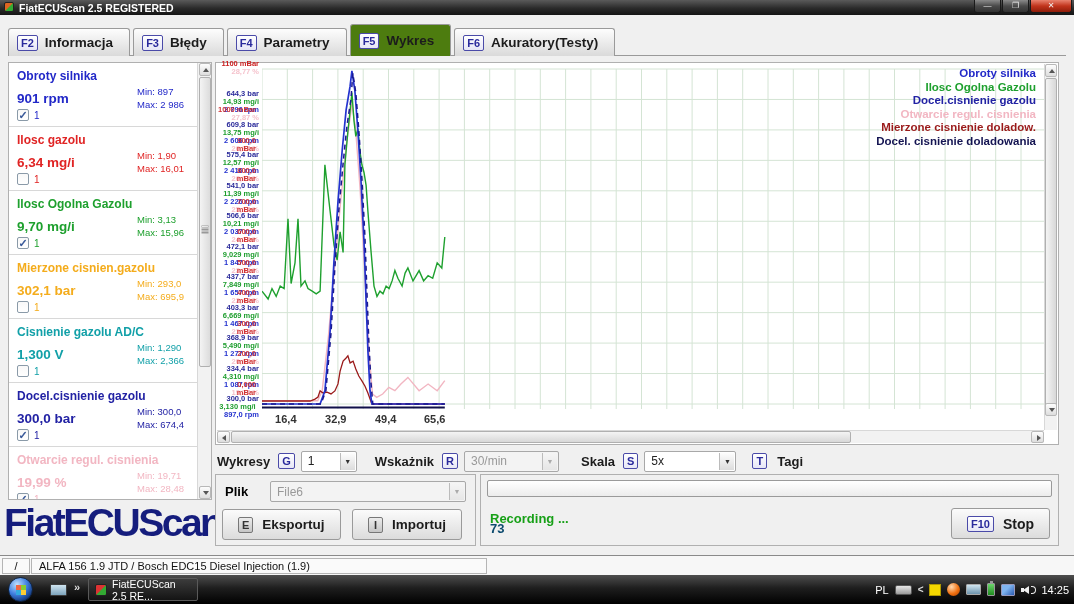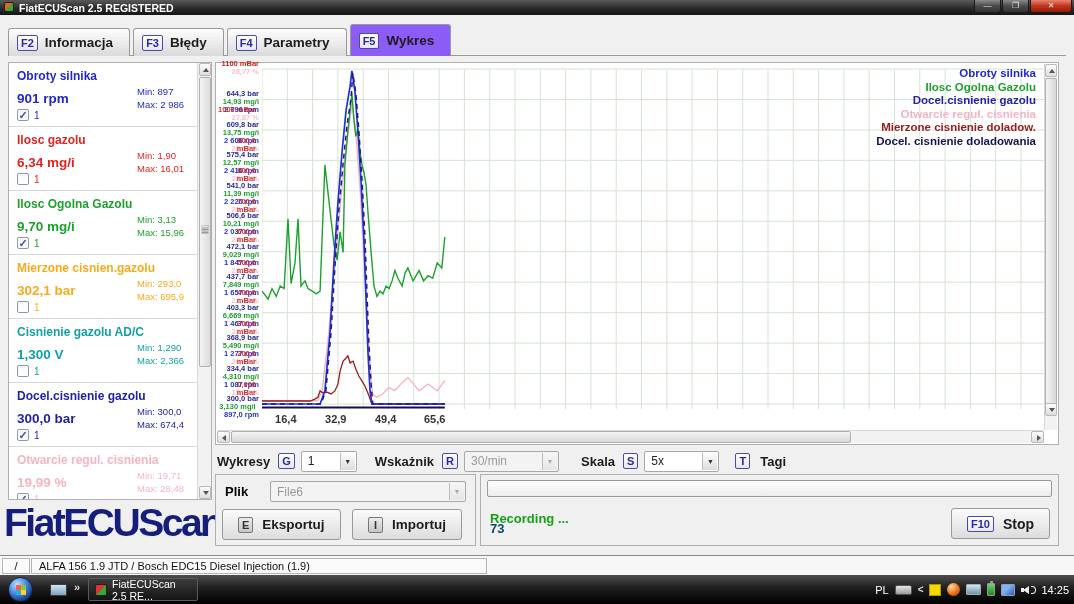--- a/index.html
+++ b/index.html
@@ -17,21 +17,21 @@
     border-radius:0 0 3px 3px; background:linear-gradient(#8a8a8a,#4a4a4a 50%,#333);
     color:#eee; font-size:8px; line-height:11px; text-align:center; }
   .winbtn.close { width:42px; background:linear-gradient(#e9836f,#c1341c 50%,#8f1d0a); }
 
   
   .tabline { position:absolute; left:8px; right:8px; top:55px; height:1px; background:#9a9a9a; z-index:1;}
   .tabbar { position:absolute; left:8px; top:24px; height:32px; display:flex; align-items:flex-end; z-index:2;}
   .tab { height:28px; display:inline-flex; align-items:center; gap:7px; padding:0 16px 0 8px;
     background:linear-gradient(#fdfdfd,#dadada); border:1px solid #9a9a9a; border-bottom:none;
     border-radius:3px 3px 0 0; margin-right:3px; font-weight:bold; font-size:13.5px; color:#1c1c1c; cursor:default;}
-  .tab.active { background:#8b5cf6; height:32px; position:relative; z-index:3; }
+  .tab.active { background:#4d7c0f; height:32px; position:relative; z-index:3; }
   .key-badge { display:inline-block; min-width:15px; padding:1px 3px;
     background:linear-gradient(#ffffff,#e6e6f6); border:1px solid #4a4aa8; border-radius:2px;
     color:#2a2a9c; font-weight:bold; font-size:11px; text-align:center; }
   .key-badge.gray { background:linear-gradient(#ececec,#c6c6c6); border-color:#777; color:#333; }
 
   
   .sidebar { position:absolute; left:8px; top:62px; width:204px; height:438px;
     background:#fff; border:1px solid #b0b0b0; overflow:hidden; }
   .sb-items { position:absolute; left:0; top:0; width:189px; }
   .sb-item { height:64px; border-bottom:1px solid #d8d8d8; padding:6px 6px 0 8px; position:relative; }
@@ -183,20 +183,24 @@
       <span class="key-badge">F3</span>
       <span>Błędy</span>
     </div>
     <div class="tab">
       <span class="key-badge">F4</span>
       <span>Parametry</span>
     </div>
     <div class="tab active">
       <span class="key-badge">F5</span>
       <span>Wykres</span>
+    </div>
+    <div class="tab">
+      <span class="key-badge">F6</span>
+      <span>Akuratory(Testy)</span>
     </div>
   </div>
 
 <div class="sidebar">
   <div class="sb-items">
       <div class="sb-item" style="color: rgb(34, 40, 200);">
         <div class="sb-title">Obroty silnika</div>
         <div class="sb-value">901 rpm</div>
         <div class="sb-minmax">
           <div>Min: 897</div>
@@ -446,21 +450,21 @@
     <span class="arr">▼</span>
   </span>
   <span class="lbl">Wskażnik</span>
   <span class="key-badge">R</span>
   <span class="selectbox disabled" style="width:95px; margin-right:22px;">
     <span>30/min</span>
     <span class="arr">▼</span>
   </span>
   <span class="lbl">Skala</span>
   <span class="key-badge">S</span>
-  <span class="selectbox" style="width:75px; margin-right:16px;text-align:right;">
+  <span class="selectbox" style="width:92px; margin-right:16px;text-align:right;">
     <span>5x</span>
     <span class="arr">▼</span>
   </span>
   <span class="key-badge" style="margin-right:10px;">T</span>
   <span class="lbl">Tagi</span>
 </div>
 
 <div class="file-panel">
   <span class="lbl">Plik</span>
   <span class="selectbox disabled" style="position:absolute; left:54px; top:6px; width:196px;">

